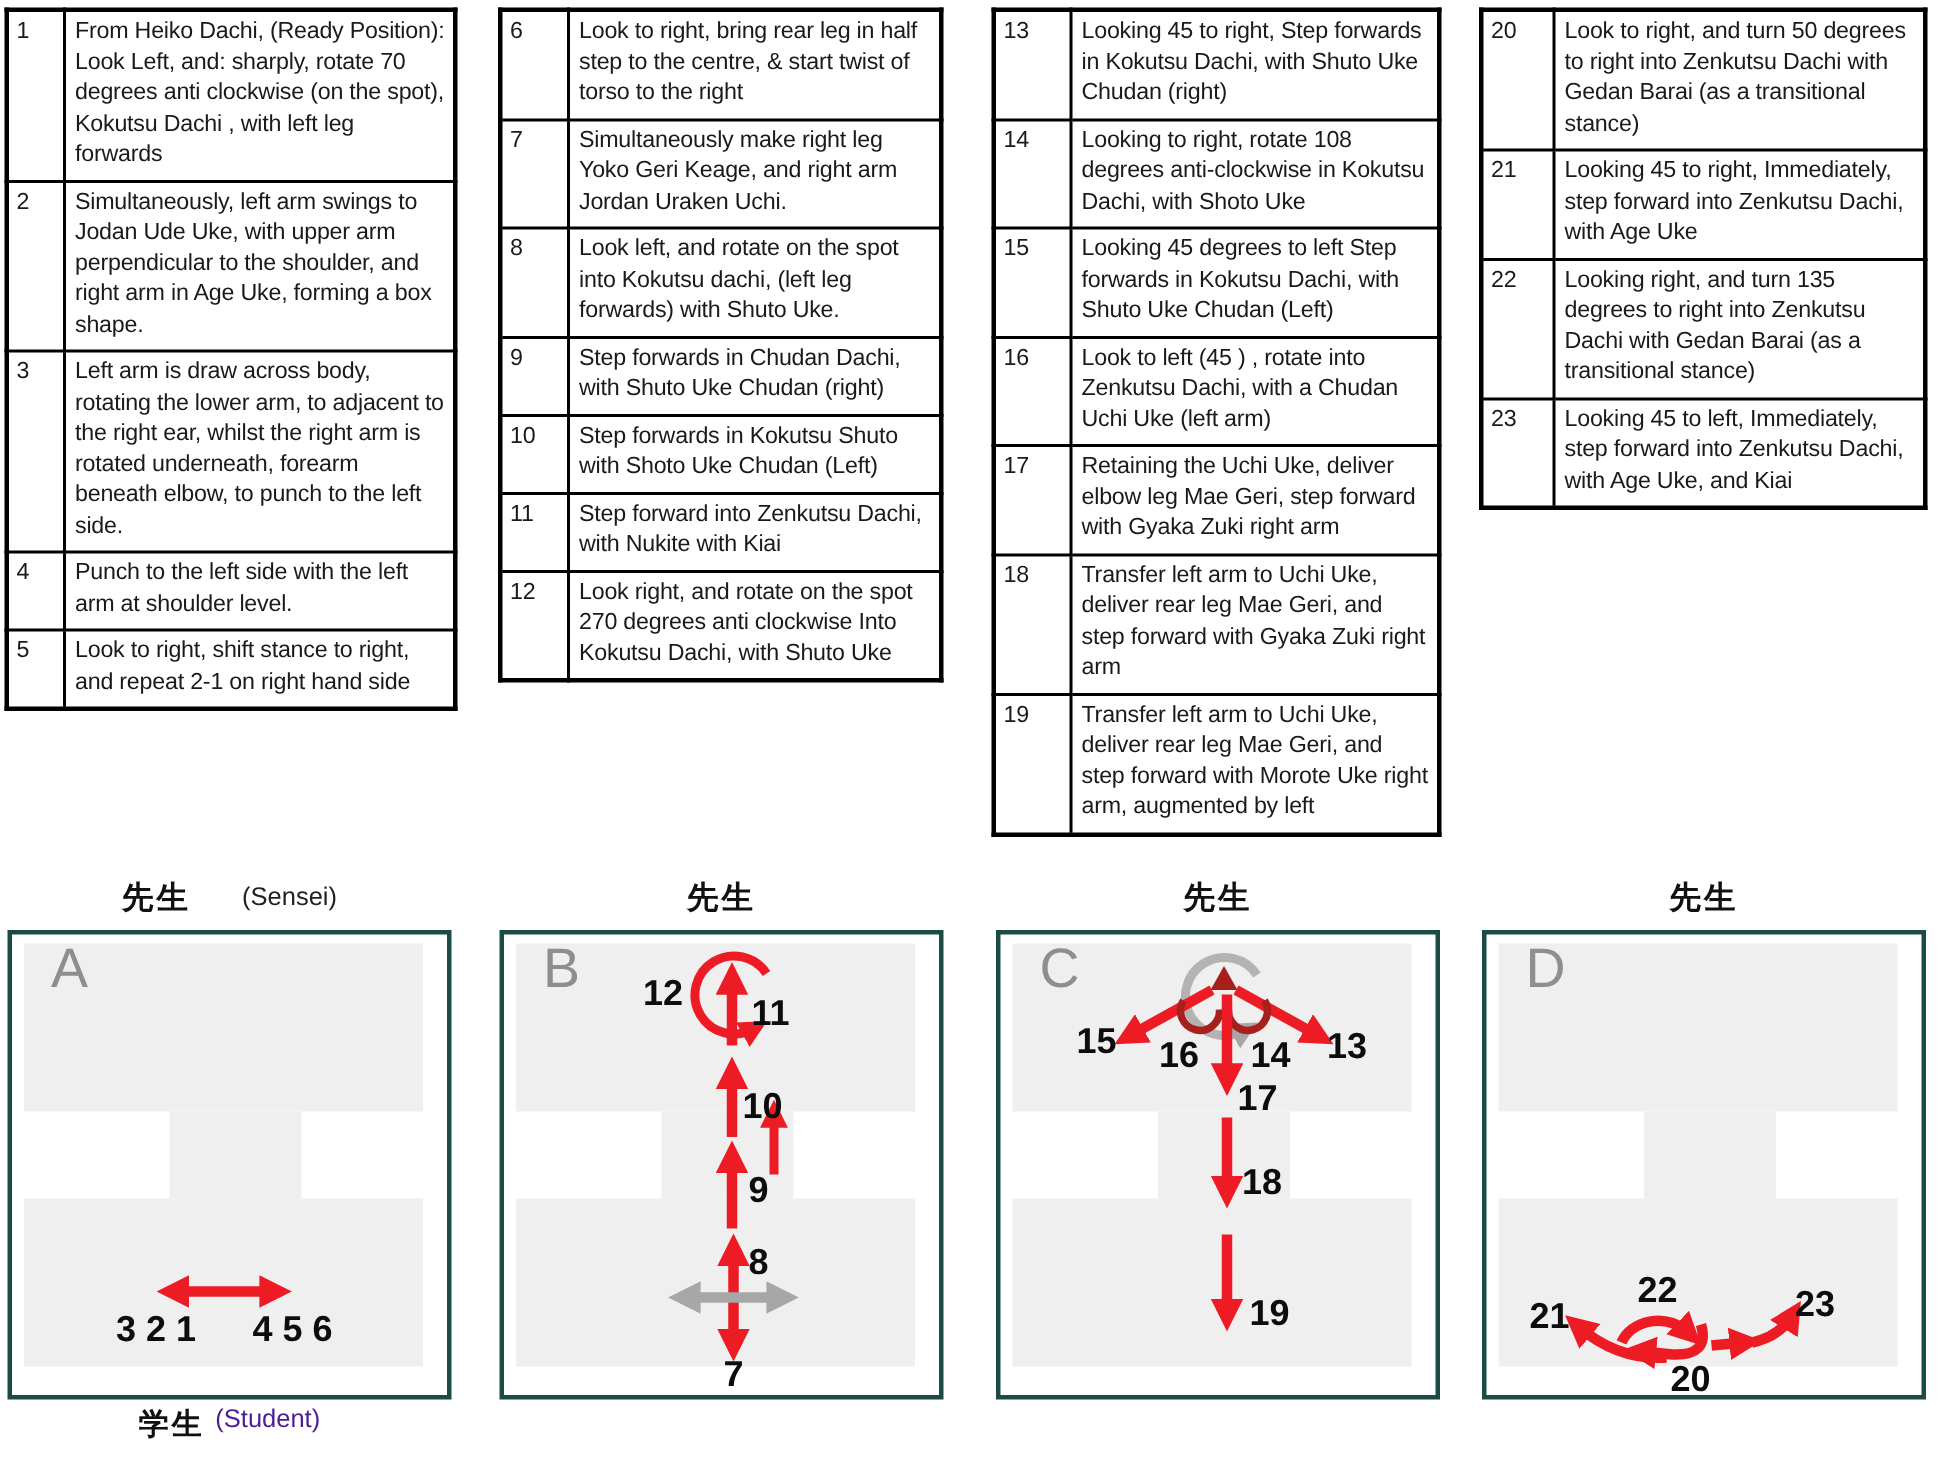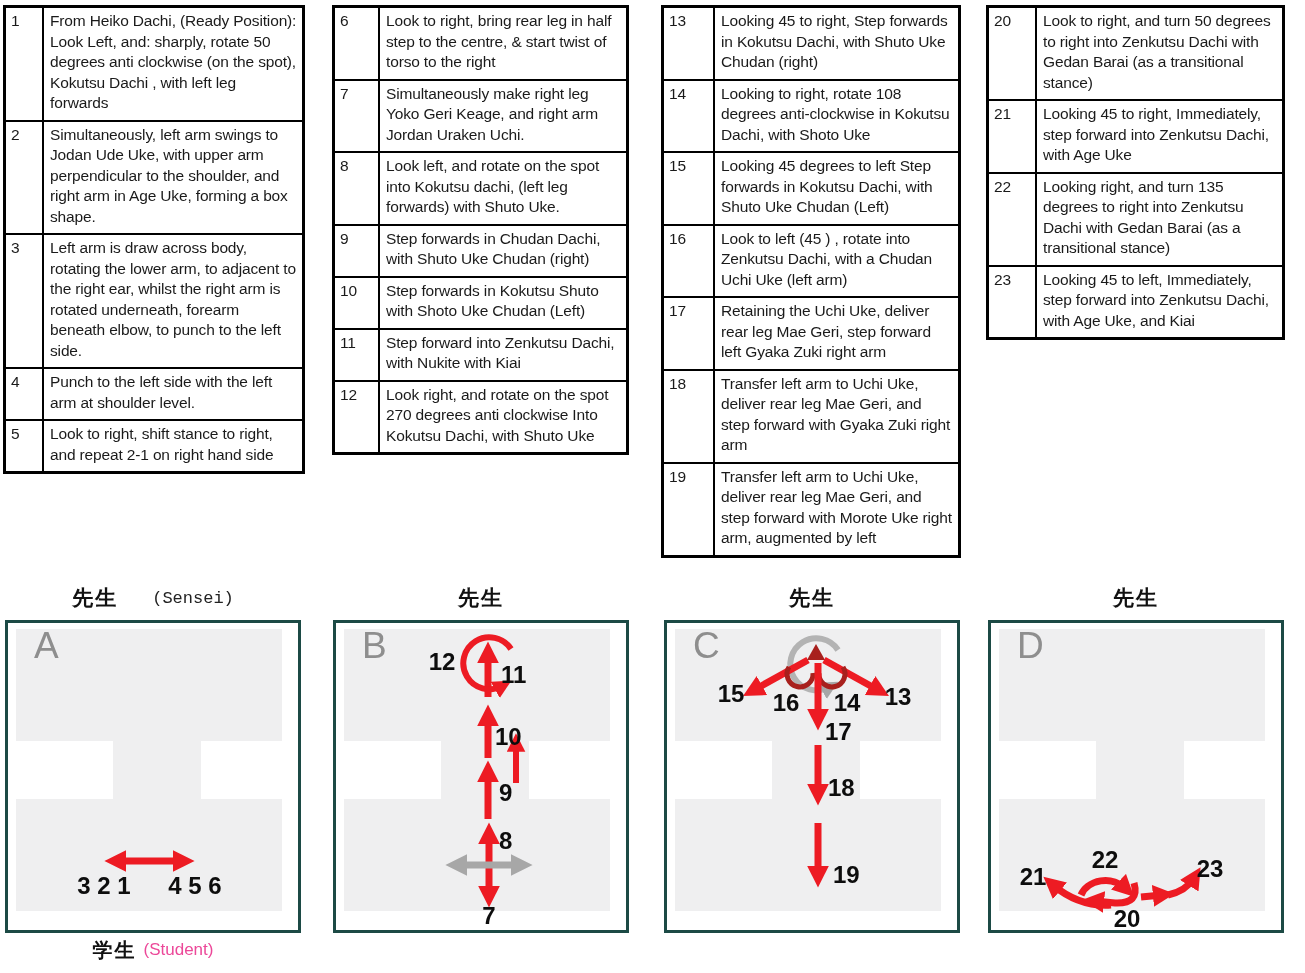--- a/index.html
+++ b/index.html
@@ -15,41 +15,41 @@
             padding:3px 5px 6px 6px;vertical-align:top;color:#1a1a1a;}
   .steps td.num{padding-left:5px;}
   #t1{left:3px;width:302px;}   #t1 td.num{width:26px;}
   #t2{left:332px;width:297px;} #t2 td.num{width:33px;}
   #t3{left:661px;width:300px;} #t3 td.num{width:39px;}
   #t4{left:986px;width:299px;} #t4 td.num{width:36px;}
   .prewrap{white-space:pre-line;}
 
   
   .dg-title{position:absolute;top:584px;height:28px;display:flex;align-items:center;
-            justify-content:center;gap:4px;font-family:Liberation Mono, monospace;}
+            justify-content:center;gap:4px;}
   .dg-title .kanji{font-size:21px;font-weight:700;letter-spacing:2px;}
   .dg-title .roman{font-size:17px;color:#222;margin-left:30px;}
   .panel{position:absolute;top:620px;width:290px;height:307px;background:#fff;
          border:3px solid #1c4a45;}
   .floor{position:absolute;background:#efeff0;}
   .floor.top{left:8px;top:6px;width:266px;height:112px;}
   .floor.mid{left:105px;top:118px;width:88px;height:58px;}
   .floor.bot{left:8px;top:176px;width:266px;height:112px;}
   .panel-letter{position:absolute;left:26px;top:2px;font-size:37px;color:#8e8e8e;
                 font-weight:400;}
   .arrows{position:absolute;left:0;top:0;width:290px;height:306px;}
   .arrows text{font-weight:700;font-size:24px;fill:#0d0d0d;
                font-family:"Liberation Sans",sans-serif;}
   #panelA{left:5px;}  #panelB{left:333px;} #panelC{left:664px;} #panelD{left:988px;}
   #titleA{left:5px;width:296px;} #titleB{left:333px;width:296px;}
   #titleC{left:664px;width:296px;} #titleD{left:988px;width:296px;}
   .dg-bottom{position:absolute;top:936px;left:5px;width:296px;height:28px;display:flex;
-             align-items:center;justify-content:center;gap:7px;}
+             justify-content:center;gap:7px;}
   .dg-bottom .kanji{font-size:20px;font-weight:700;letter-spacing:2px;}
-  .dg-bottom .roman{font-size:17px;color:#ec4899;}
+  .dg-bottom .roman{font-size:17px;color:#4c1d95;}
   .defs-svg{position:absolute;width:0;height:0;}
 </style>
 </head>
 <body>
 
 <div id="page">
 
   <svg class="defs-svg">
     <defs>
       <marker id="ah-red" orient="auto-start-reverse" markerWidth="3.4" markerHeight="3.2" refX="1.3" refY="1.55">
@@ -62,21 +62,21 @@
         <path d="M0,0 L3.1,1.55 L0,3.1 Z" fill="#a8201d"></path>
       </marker>
     </defs>
   </svg>
 
   <div class="steps" id="t1">
     <table>
       <tbody>
           <tr>
             <td class="num">1</td>
-            <td>From Heiko Dachi, (Ready Position): Look Left, and: sharply, rotate 50 degrees anti clockwise (on the spot), Kokutsu Dachi , with left leg forwards</td>
+            <td>From Heiko Dachi, (Ready Position): Look Left, and: sharply, rotate 70 degrees anti clockwise (on the spot), Kokutsu Dachi , with left leg forwards</td>
           </tr>
       <tr>
             <td class="num">2</td>
             <td>Simultaneously, left arm swings to Jodan Ude Uke, with upper arm perpendicular to the shoulder, and right arm in Age Uke, forming a box shape.</td>
           </tr>
       <tr>
             <td class="num">3</td>
             <td>Left arm is draw across body, rotating the lower arm, to adjacent to the right ear, whilst the right arm is rotated underneath, forearm beneath elbow, to punch to the left side.</td>
           </tr>
       <tr>
@@ -140,21 +140,21 @@
       <tr>
             <td class="num">15</td>
             <td>Looking 45 degrees to left Step forwards in Kokutsu Dachi, with Shuto Uke Chudan (Left)</td>
           </tr>
       <tr>
             <td class="num">16</td>
             <td>Look to left (45 ) , rotate into Zenkutsu Dachi, with a Chudan Uchi Uke (left arm)</td>
           </tr>
       <tr>
             <td class="num">17</td>
-            <td>Retaining the Uchi Uke, deliver rear leg Mae Geri, step forward left Gyaka Zuki right arm</td>
+            <td>Retaining the Uchi Uke, deliver elbow leg Mae Geri, step forward with Gyaka Zuki right arm</td>
           </tr>
       <tr>
             <td class="num">18</td>
             <td>Transfer left arm to Uchi Uke, deliver rear leg Mae Geri, and step forward with Gyaka Zuki right arm</td>
           </tr>
       <tr>
             <td class="num">19</td>
             <td>Transfer left arm to Uchi Uke, deliver rear leg Mae Geri, and step forward with Morote Uke right arm, augmented by left</td>
           </tr>
     </tbody>

